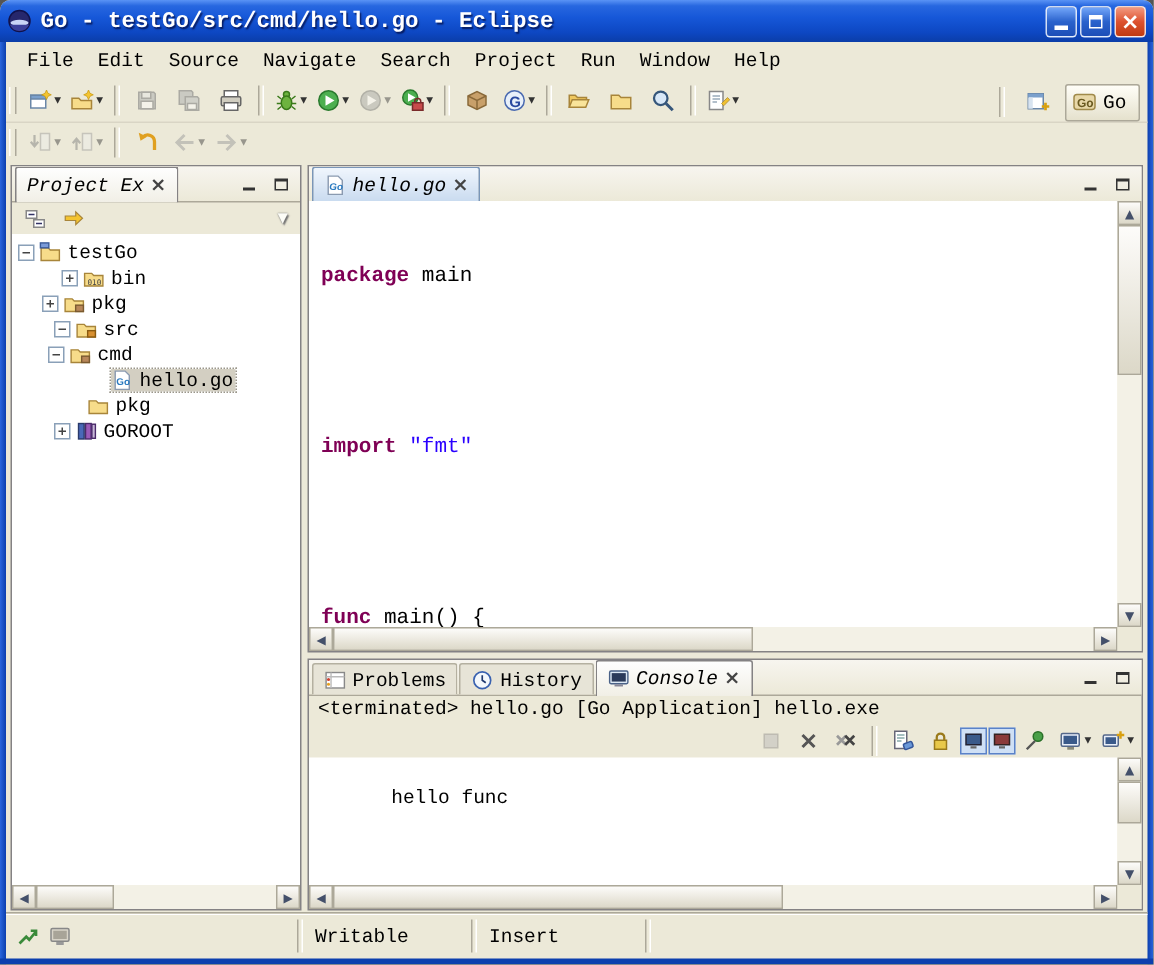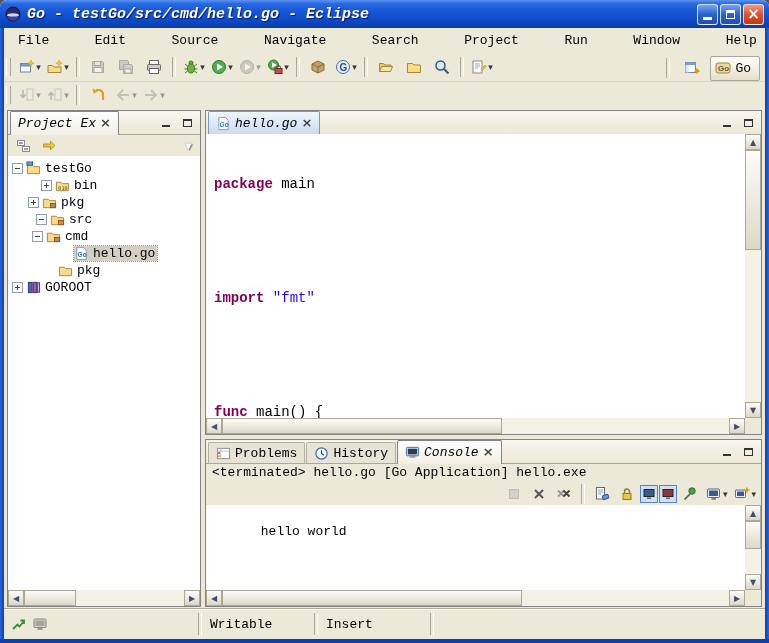--- a/index.html
+++ b/index.html
@@ -9,34 +9,34 @@
   svg{display:block;flex:none;}
 
   
   #frameL{position:absolute;left:0;top:28px;width:4px;bottom:0;background:linear-gradient(90deg,#2a66dd,#0c3fae);}
   #frameR{position:absolute;right:0;top:28px;width:4px;bottom:0;background:linear-gradient(90deg,#0c3fae,#2a66dd);}
   #frameB{position:absolute;left:0;bottom:0;width:100%;height:4px;background:#0c3fae;}
 
   
   .titlebar{position:absolute;left:0;top:0;width:100%;height:28px;box-sizing:border-box;
     background:linear-gradient(180deg,#5a93f5 0%,#2767e0 14%,#1657d8 42%,#0d47c2 78%,#0b3da8 100%);
-    display:flex;align-items:center;padding:0 5px;font-style:italic;}
+    display:flex;align-items:center;padding:0 5px;}
   .title-text{color:#fff;font-weight:bold;font-size:15px;margin-left:6px;white-space:nowrap;flex:1;
     text-shadow:1px 1px 1px rgba(0,0,40,.65);}
   .winbtns{display:flex;gap:2px;}
   .wbtn{width:21px;height:21px;border-radius:3px;border:1px solid rgba(255,255,255,.8);box-sizing:border-box;
     display:flex;align-items:center;justify-content:center;}
   .wbtn.min,.wbtn.max{background:linear-gradient(180deg,#72a6fa,#2a62cc 50%,#1c4eb8);}
   .wbtn.close{background:linear-gradient(180deg,#f2997f,#dd5230 50%,#c03a10);}
   .g-min{width:9px;height:9px;border-bottom:3px solid #fff;}
   .g-max{width:9px;height:9px;border:1px solid #fff;border-top:3px solid #fff;box-sizing:border-box;}
   .g-close{color:#fff;font-weight:bold;font-size:15px;line-height:1;font-family:"DejaVu Sans",sans-serif;}
 
   
-  .menubar{position:absolute;left:4px;top:28px;width:761px;height:24px;display:flex;align-items:center;padding-left:6px;box-sizing:border-box;justify-content:space-between;}
+  .menubar{position:absolute;left:4px;top:28px;width:761px;height:24px;display:flex;align-items:center;padding-left:6px;box-sizing:border-box;}
   .menu-item{padding:2px 8px;cursor:default;}
 
   
   .toolbar{position:absolute;left:4px;width:761px;display:flex;align-items:center;box-sizing:border-box;}
   #toolbar1{top:52px;height:30px;border-bottom:1px solid #d9d5c5;}
   #toolbar2{top:82px;height:26px;}
   .grip{width:3px;height:18px;border-left:1px solid #fff;border-right:1px solid #aca899;margin:0 5px 0 2px;flex:none;}
   .tbtn{height:24px;min-width:22px;padding:0 2px;display:inline-flex;align-items:center;justify-content:center;gap:1px;
     border:1px solid transparent;border-radius:2px;}
   .tbtn.sm{height:18px;min-width:18px;}
@@ -403,21 +403,21 @@
           <span class="tlabel">hello.go</span>
         </span>
       </div>
       <div class="trow" style="margin-left:36px">
         <span class="exp none"></span>
         <svg class="ticon" width="15" height="15" viewBox="0 0 16 16">
           <path d="M1.5 4.5h5L8 6h6.5v7.5h-13z" fill="#f7dc8a" stroke="#a8853a"></path>
         </svg>
         <span class="tlabel">pkg</span>
       </div>
-      <div class="trow" style="margin-left:4px">
+      <div class="trow" style="margin-left:28px">
         <span class="exp plus"></span>
         <svg class="ticon" width="15" height="15" viewBox="0 0 16 16">
           <rect x="2.5" y="2.5" width="4" height="11" fill="#4a68b8" stroke="#2a3a6a"></rect>
           <rect x="7.5" y="2.5" width="4" height="11" fill="#9a5ab8" stroke="#4a2a6a"></rect>
           <rect x="12" y="3" width="2.5" height="10" fill="#c8b8d8" stroke="#4a2a6a"></rect>
         </svg>
         <span class="tlabel">GOROOT</span>
       </div>
     </div>
     <div class="hscrollbar" style="right:0;">
@@ -564,21 +564,21 @@
       </span>
       <span class="tbtn sm dd">
         <svg width="16" height="16" viewBox="0 0 16 16">
           <rect x="1.5" y="4" width="10" height="7.5" rx="1" fill="#e8eef8" stroke="#55688a"></rect>
           <rect x="3" y="5.5" width="7" height="4.5" fill="#3a5a8a"></rect>
           <path d="M13 1.5v5M10.5 4h5" stroke="#d8a010" stroke-width="1.6"></path>
         </svg>
       </span>
     </div>
     <div class="con-output">
-      <span>hello world</span>
+      <span>hello func</span>
     </div>
     <div class="vscrollbar">
       <span class="sbtn sb-up"></span>
       <span class="sthumb" style="top:16px;height:28px;"></span>
       <span class="sbtn sb-down"></span>
     </div>
     <div class="hscrollbar">
       <span class="sbtn sb-left"></span>
       <span class="sthumb" style="left:16px;width:300px;"></span>
       <span class="sbtn sb-right"></span>

